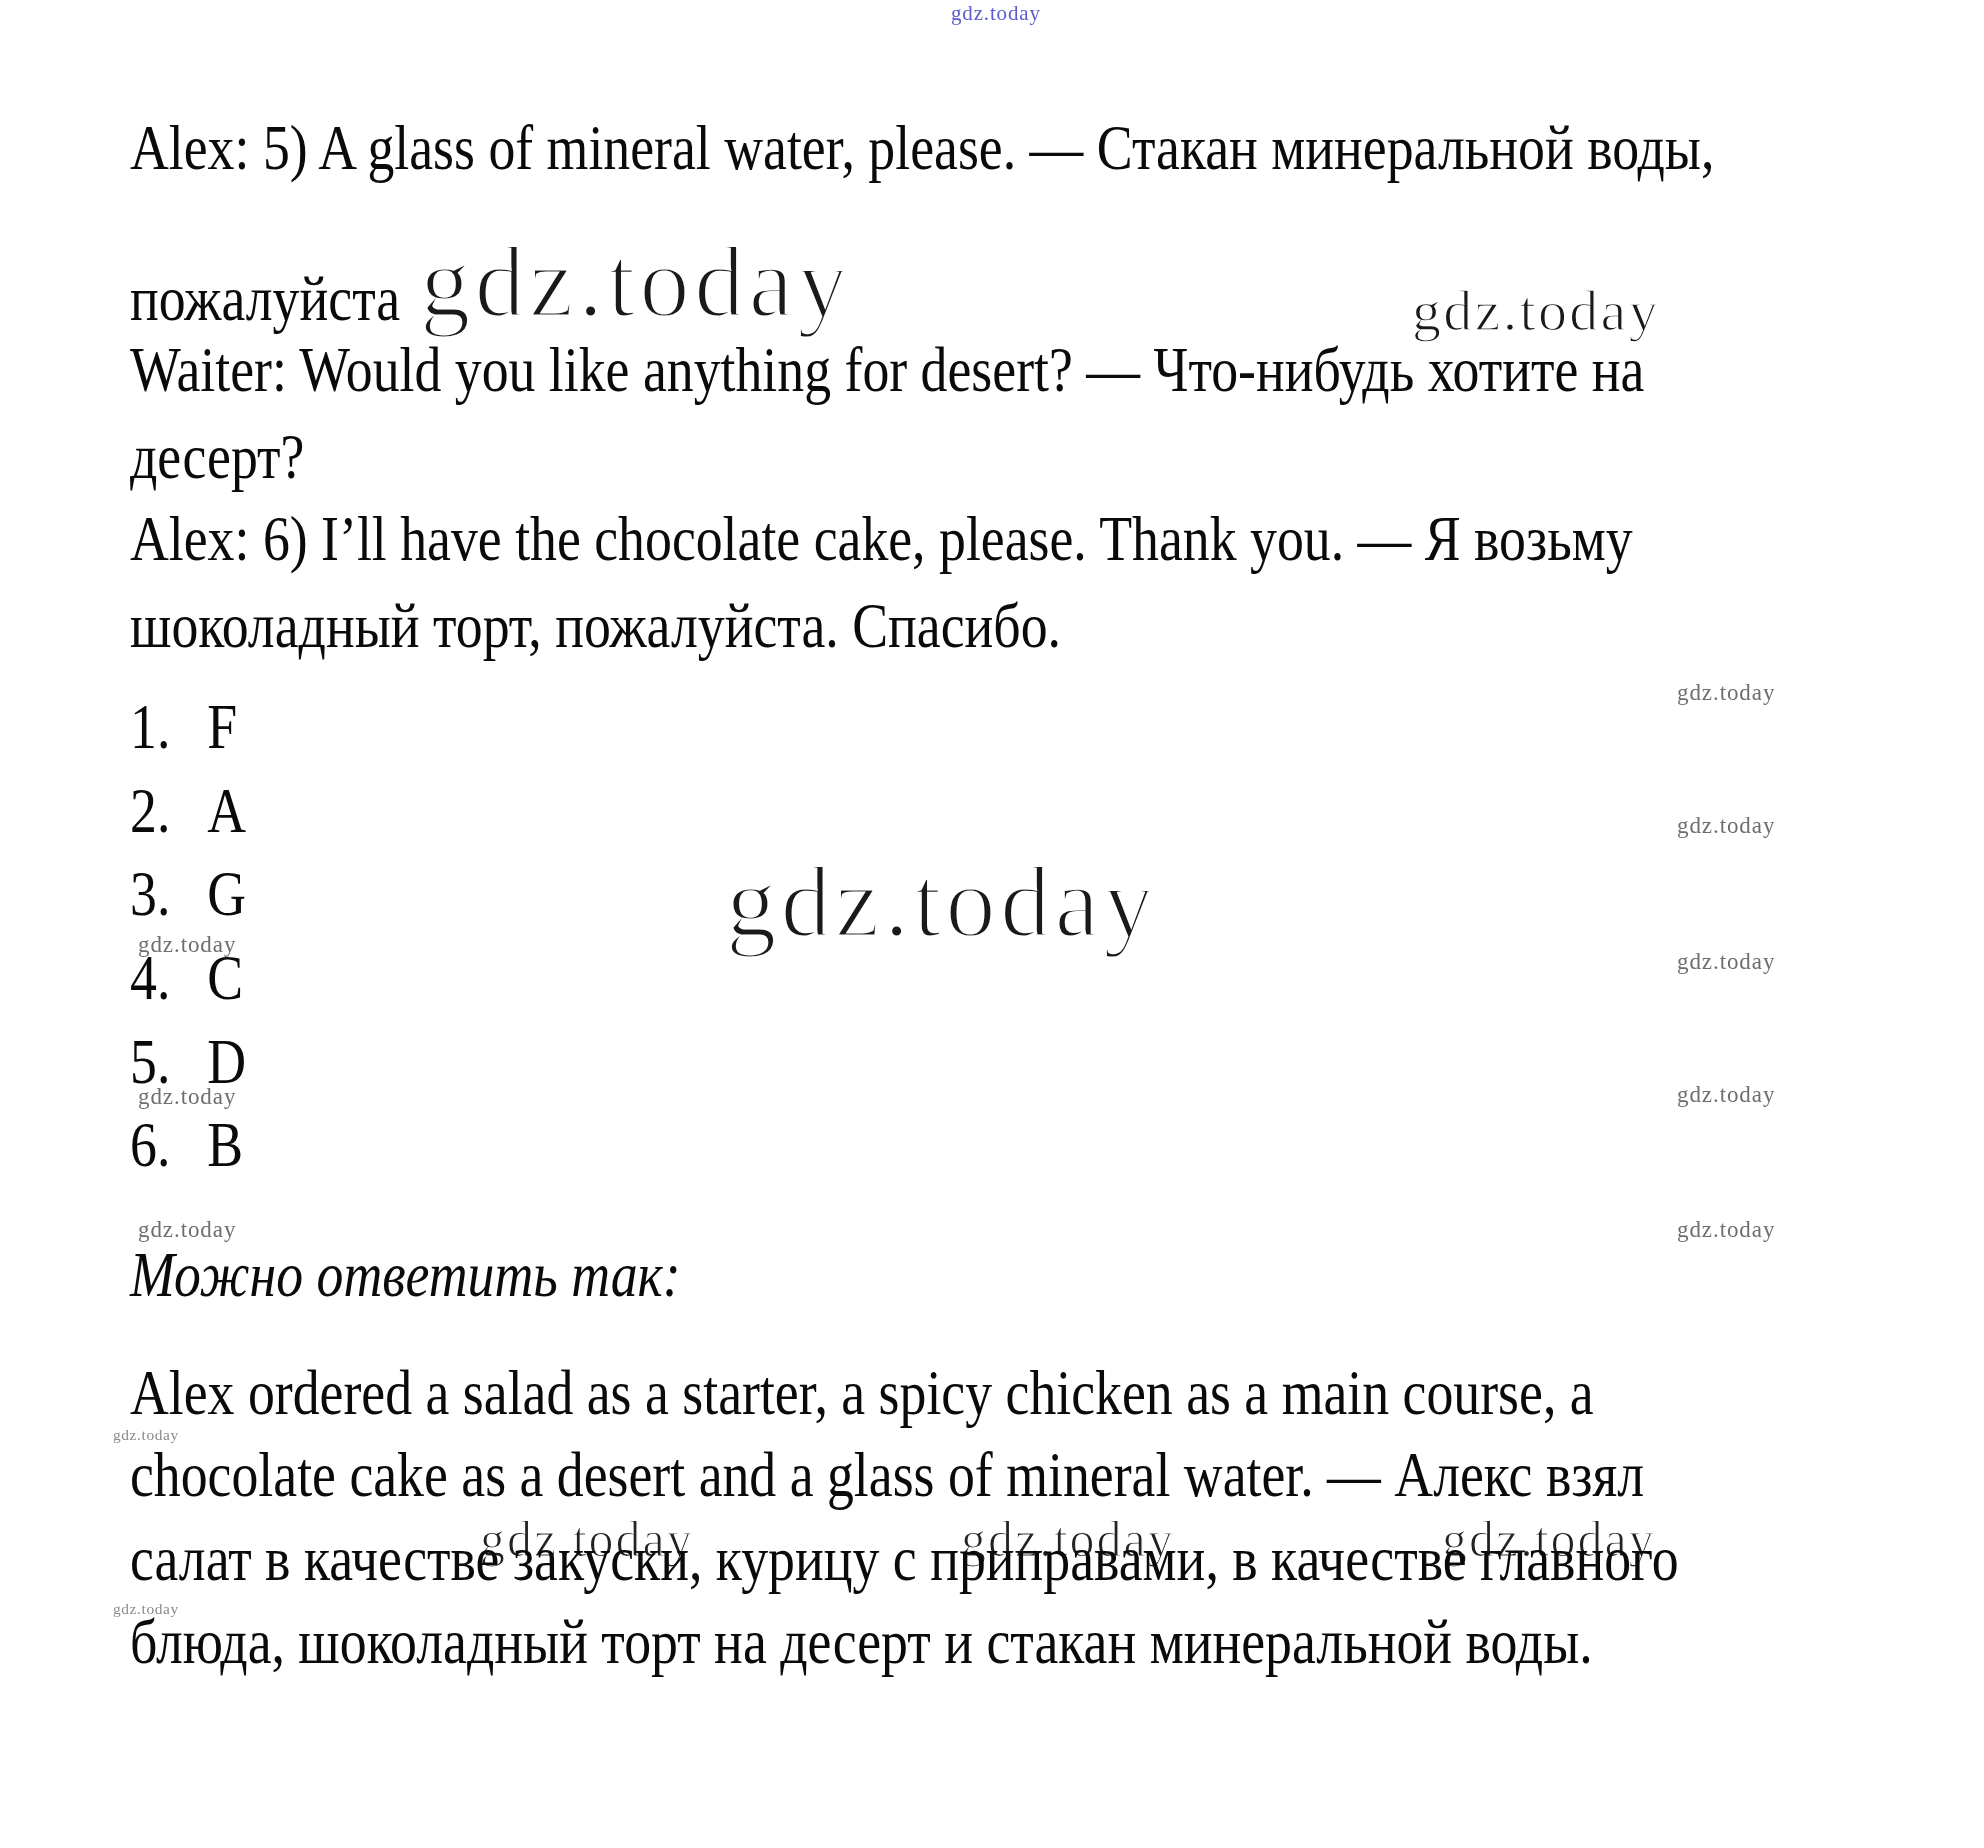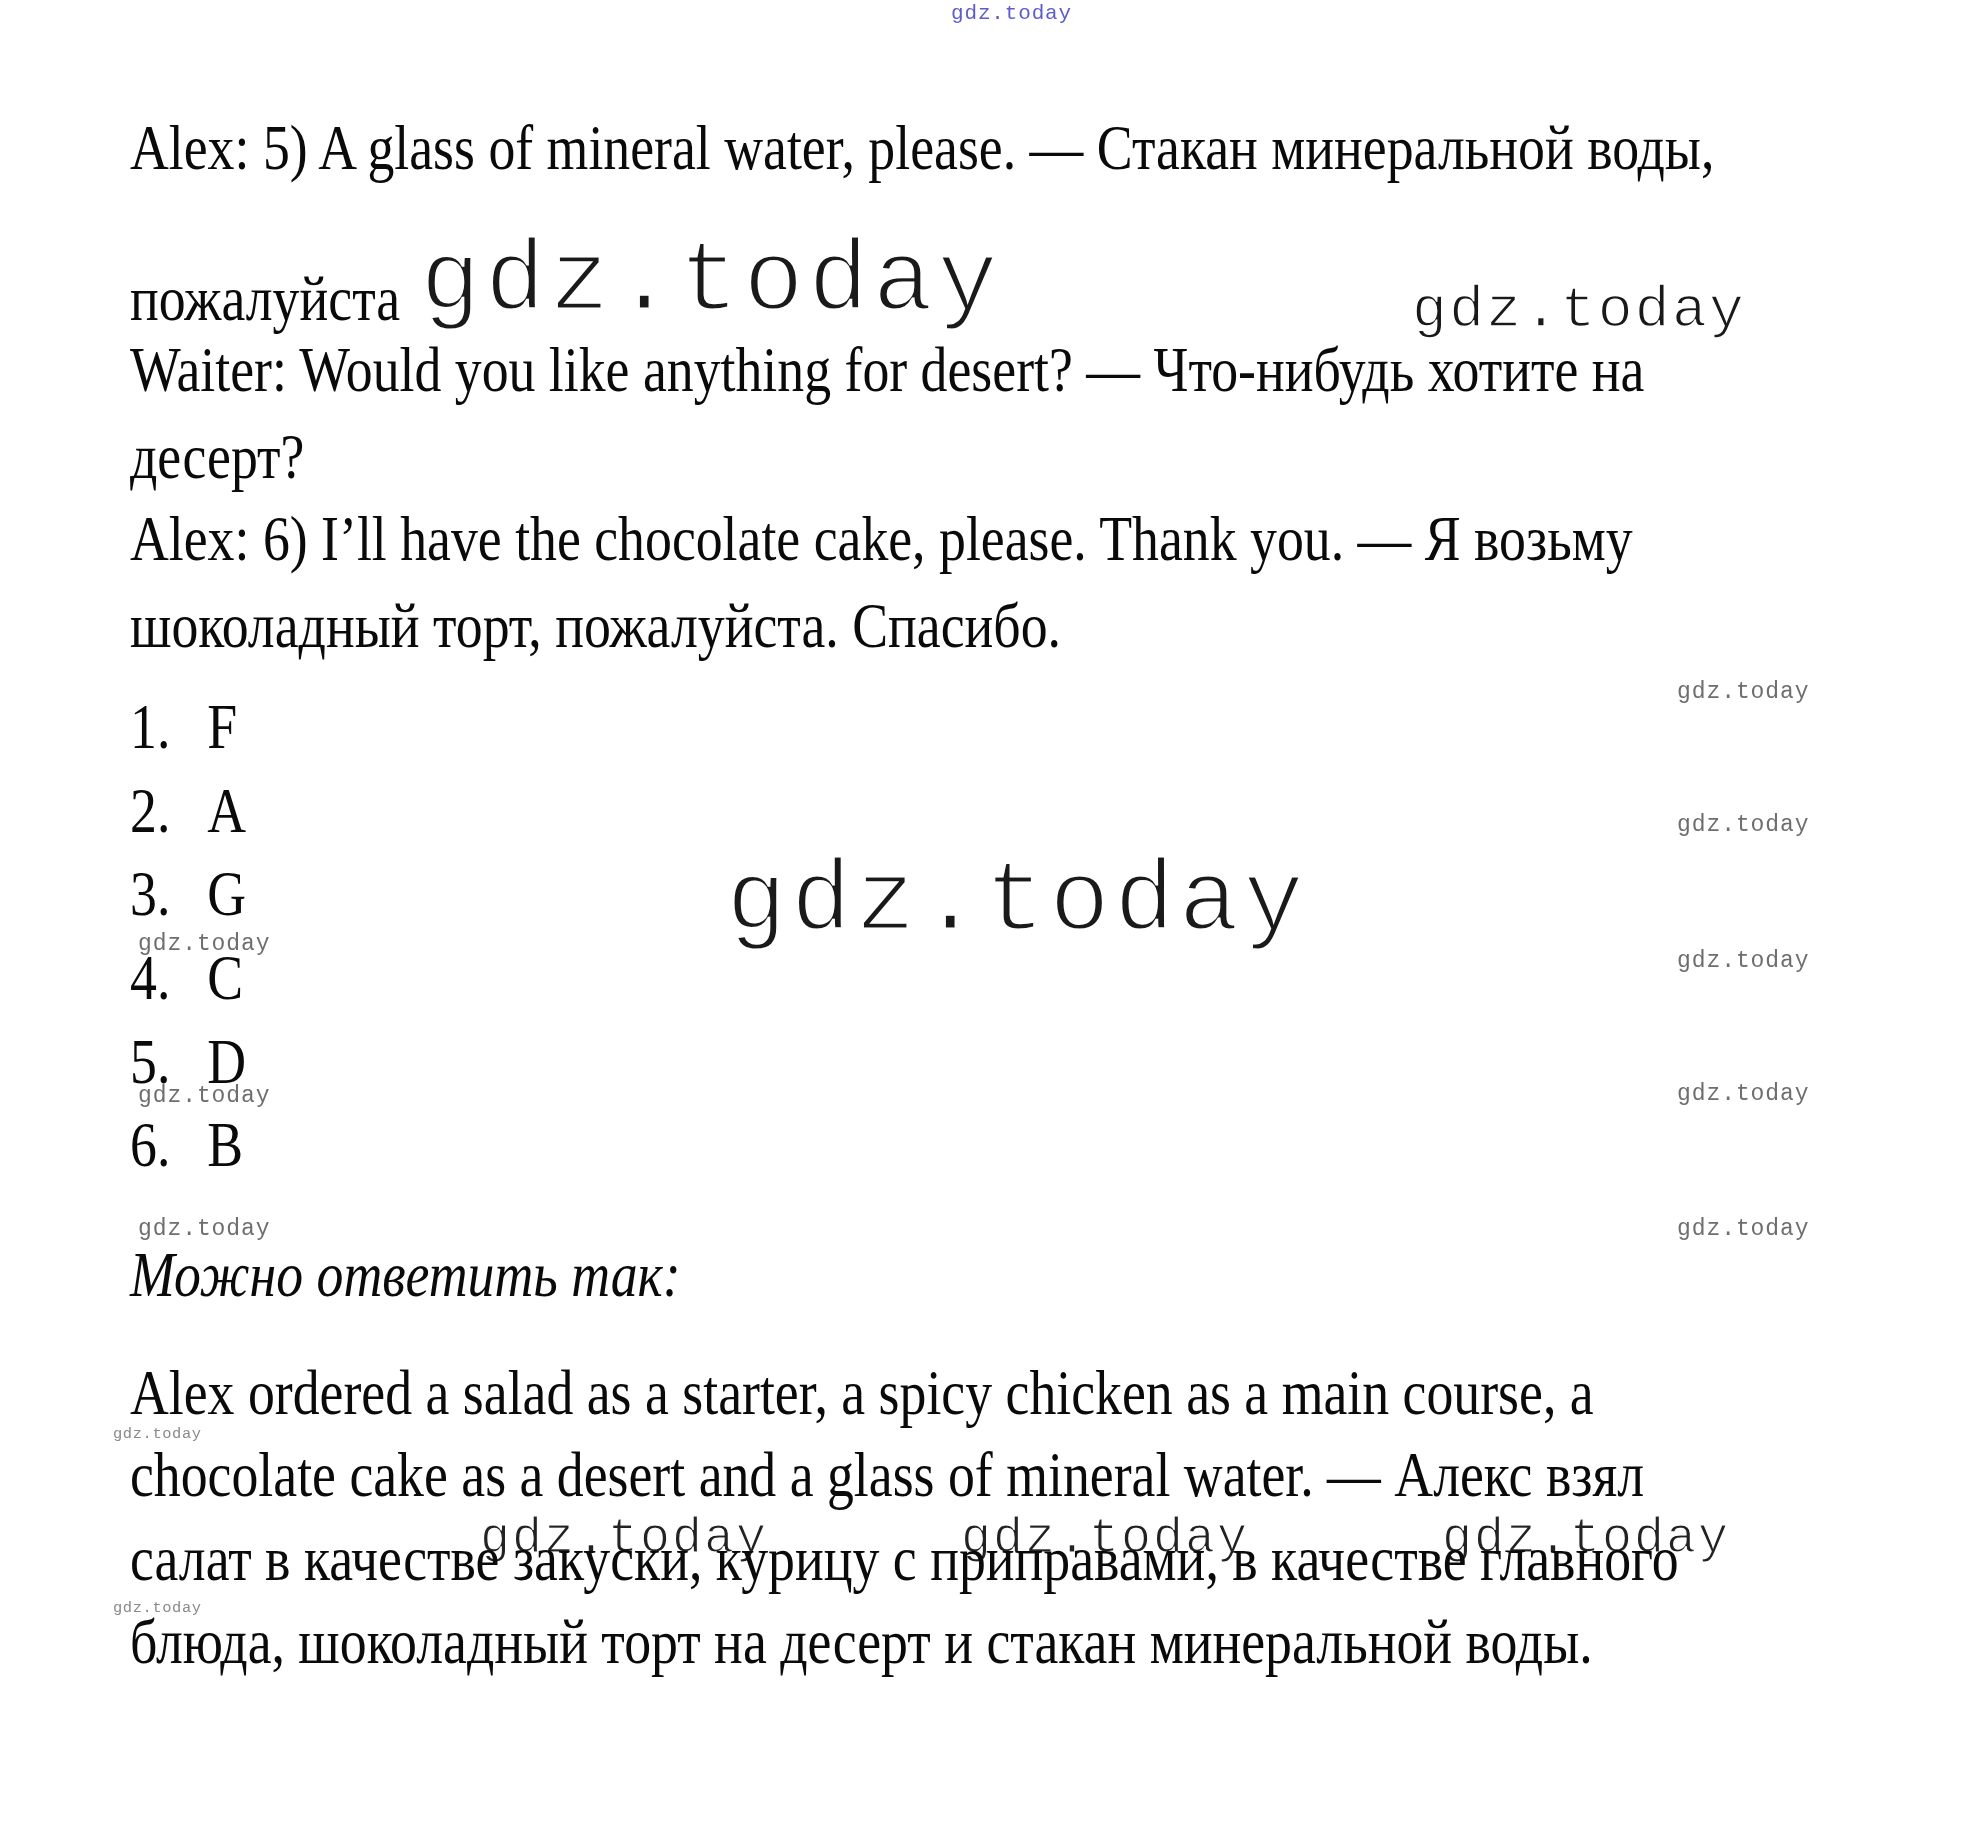--- a/index.html
+++ b/index.html
@@ -21,21 +21,21 @@
     white-space: nowrap;
     transform: scaleX(0.84);
     transform-origin: 0 0;
     letter-spacing: 0px;
   }
   .i { font-style: italic; }
   .num { display: inline-block; width: 92px; }
   
   .wm {
     position: absolute;
-    font-family: Liberation Mono, monospace;
+    font-family: Liberation Serif, serif;
     line-height: 1;
     white-space: nowrap;
     letter-spacing: 0.04em;
   }
   .wm-top    { font-size: 21px; color: #5c5ccd; }
   .wm-big    { font-size: 101px; color: #1a1a1a; -webkit-text-stroke: 2.9px #ffffff; }
   .wm-med    { font-size: 58px;  color: #1a1a1a; -webkit-text-stroke: 1.4px #ffffff; }
   .wm-med2   { font-size: 50px;  color: #222222; -webkit-text-stroke: 1.2px #ffffff; }
   .wm-small  { font-size: 23px;  color: #6e6e6e; }
   .wm-tiny   { font-size: 15.4px;  color: #8a8a8a; }

